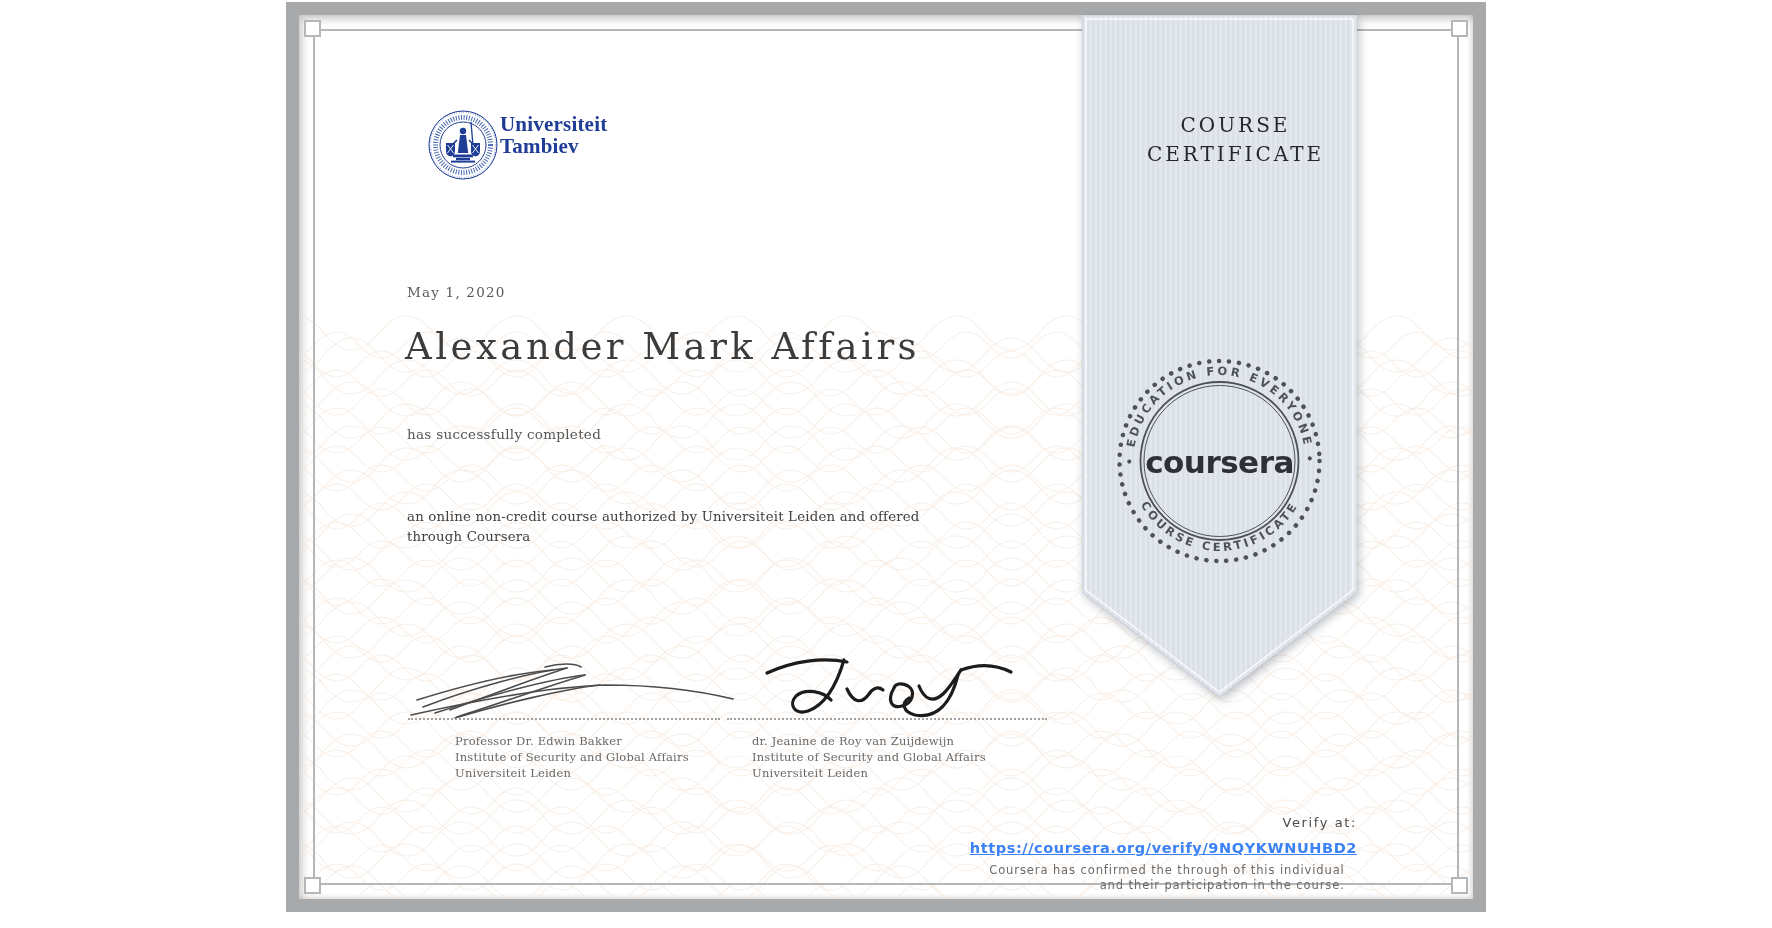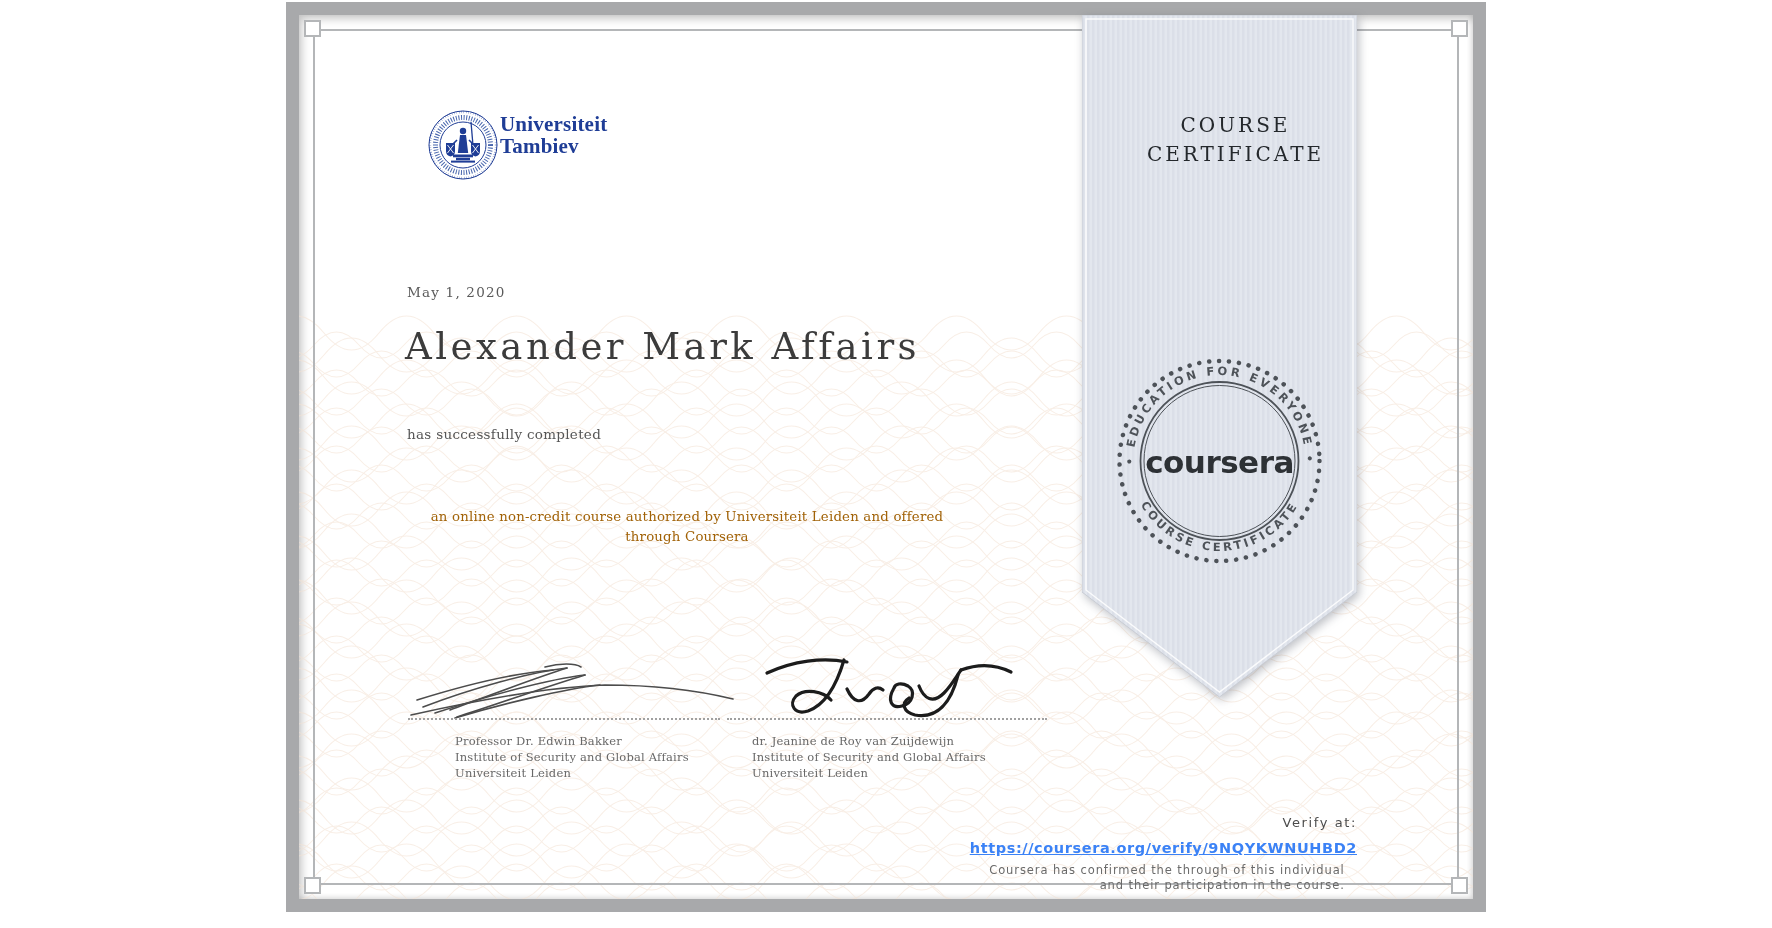--- a/index.html
+++ b/index.html
@@ -21,22 +21,22 @@
   
   .logo{position:absolute;left:427px;top:109px;display:flex;align-items:flex-start;gap:1px;z-index:4;}
   .logo-text{font-family:"Liberation Serif",serif;font-weight:bold;color:#1f3d96;
              font-size:21px;line-height:22px;padding-top:4px;letter-spacing:.2px;}
 
   .date{position:absolute;left:407px;top:284px;font-size:13.5px;letter-spacing:1.2px;color:#5a5a5a;z-index:4;}
   .name{position:absolute;left:405px;top:325px;font-size:37px;letter-spacing:3.5px;color:#3c3c3c;z-index:4;}
   .completed{position:absolute;left:407px;top:395px;font-size:13.5px;color:#555555;letter-spacing:.3px;z-index:4;margin-top:31px;}
   .course-title{position:absolute;left:407px;top:428px;width:505px;font-size:21.5px;font-weight:600;
                 color:#464646;line-height:1.32;letter-spacing:.3px;z-index:4;}
-  .course-desc{position:absolute;left:407px;top:507px;width:560px;font-size:13.3px;color:#a16207;
-               line-height:1.5;letter-spacing:.2px;z-index:4;text-align:center;}
+  .course-desc{position:absolute;left:407px;top:507px;width:560px;font-size:13.3px;color:#404040;
+               line-height:1.5;letter-spacing:.2px;z-index:4;}
 
   .sig-svg{position:absolute;left:395px;top:645px;z-index:4;}
   .sig-line{position:absolute;top:718px;border-top:2px dotted #a0a0a0;z-index:4;}
   .sig-line.left{left:408px;width:312px;}
   .sig-line.right{left:727px;width:320px;}
   .signer{position:absolute;top:733px;font-size:11.5px;color:#686868;line-height:16px;z-index:4;letter-spacing:.2px;}
   .signer.left{left:408px;margin-left:47px;} .signer.right{left:727px;margin-left:25px;}
 
   
   .ribbon{position:absolute;left:1082px;top:15px;width:275px;height:700px;z-index:6;

